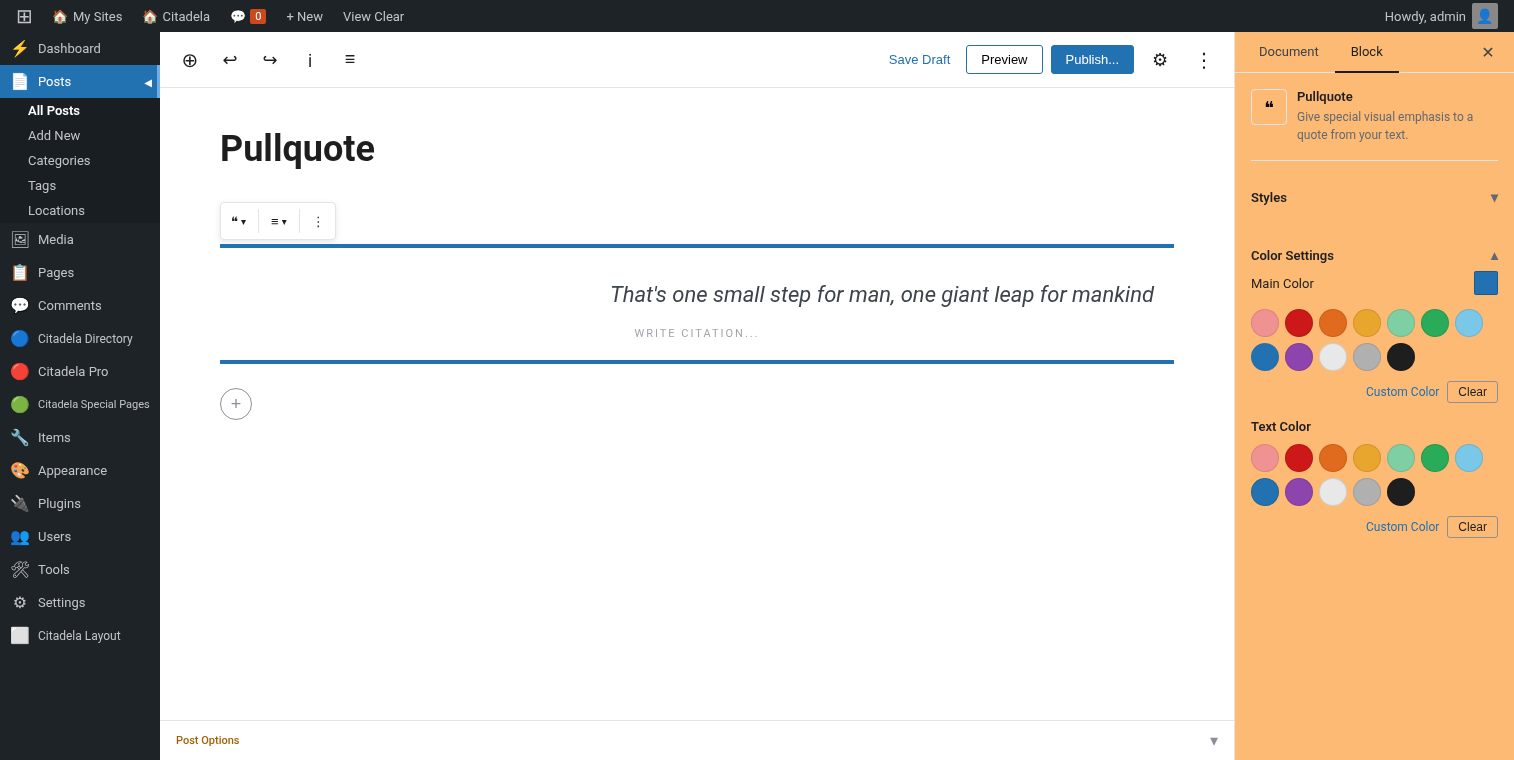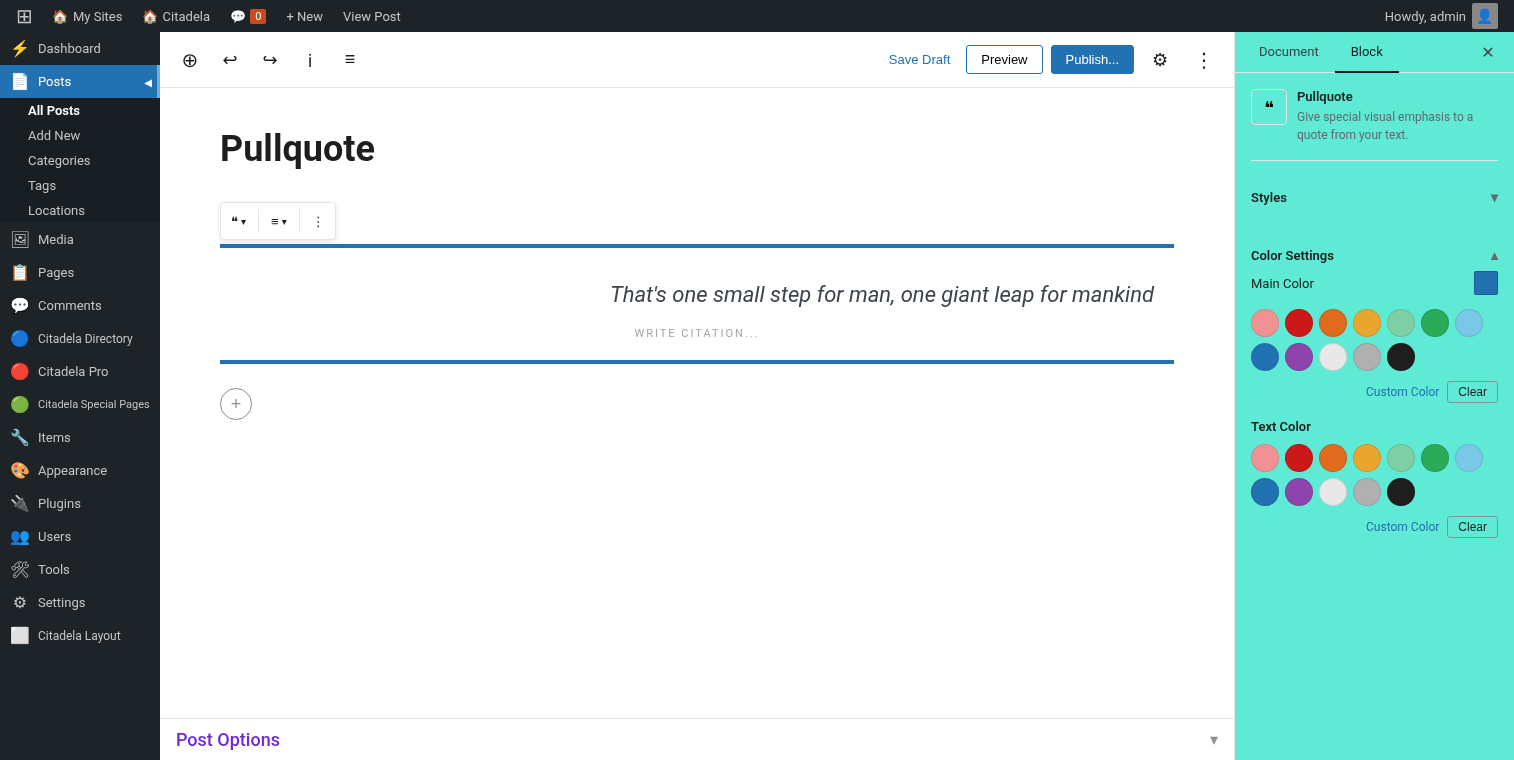--- a/index.html
+++ b/index.html
@@ -195,27 +195,27 @@
     }
 
     
     .post-options-bar {
       border-top: 1px solid #e2e4e7;
       padding: 10px 16px;
       display: flex; align-items: center; justify-content: space-between;
       background: #fff;
       flex-shrink: 0;
     }
-    .post-options-label { font-size: 18px; color: #6d28d9; font-weight: 500; }
+    .post-options-label { font-size: 11px; color: #a16207; font-weight: 500; }
     .post-options-chevron { color: #8c9096; font-size: 16px; }
 
     
     .right-panel {
       width: 280px;
-      background: #5eead4;
+      background: #fdba74;
       border-left: 1px solid #e2e4e7;
       flex-shrink: 0;
       display: flex;
       flex-direction: column;
       overflow: hidden;
     }
     .panel-tabs {
       display: flex;
       border-bottom: 1px solid #e2e4e7;
       flex-shrink: 0;
@@ -353,21 +353,21 @@
     <span>Citadela</span>
   </div>
   <div class="admin-bar-item">
     <span>💬</span>
     <span class="comment-count">0</span>
   </div>
   <div class="admin-bar-item">
     <span>+ New</span>
   </div>
   <div class="admin-bar-item">
-    <span>View Post</span>
+    <span>View Clear</span>
   </div>
   <div class="admin-bar-right">
     <div class="admin-bar-howdy">
       <span>Howdy, admin</span>
       <div class="admin-bar-avatar">👤</div>
     </div>
   </div>
 </div>
 
 <div class="main-layout">

